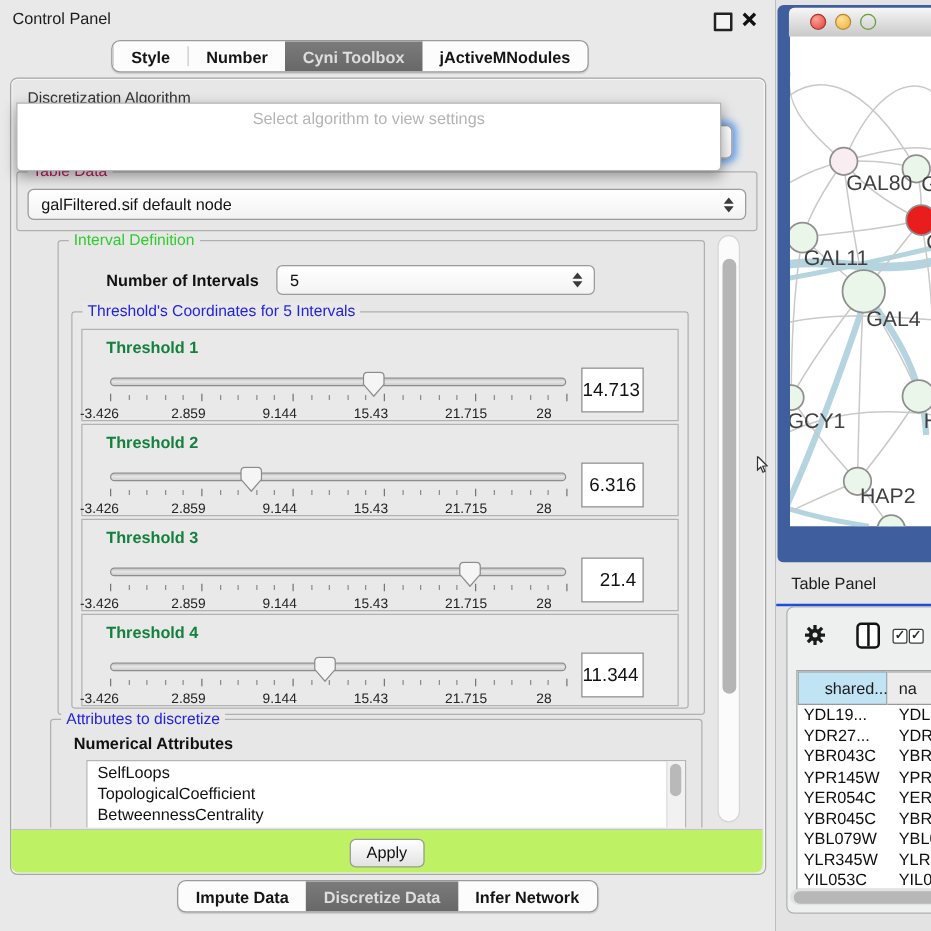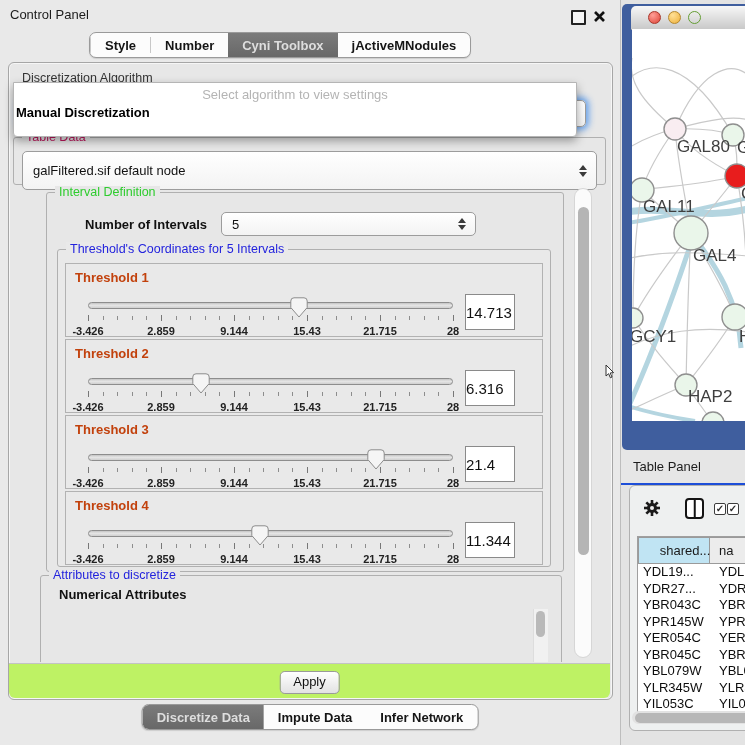--- a/index.html
+++ b/index.html
@@ -61,35 +61,35 @@
   
   .viewport{position:absolute;left:13px;top:186px;width:592px;height:476px;overflow:hidden;}
   .vtrack{position:absolute;left:561px;top:2px;width:18px;height:470px;
           background:#fbfbfb;border:1px solid #d6d6d6;border-radius:9px;box-sizing:border-box;}
   .vthumb{position:absolute;left:565px;top:21px;width:11px;height:348px;
           background:#b5b5b5;border-radius:6px;}
 
   
   .threshold-box{position:relative;width:478px;height:74px;border:1px solid #b2b2b2;
                  background:#e9e9e9;margin-bottom:2px;box-sizing:border-box;}
-  .t-label{position:absolute;left:9px;top:6px;font-size:13px;font-weight:bold;color:#c2410c;}
+  .t-label{position:absolute;left:19px;top:6px;font-size:13px;font-weight:bold;color:#15803d;}
   .slider-wrap{position:absolute;left:22px;top:38px;width:365px;height:30px;}
   .track{position:absolute;left:0;top:0;width:365px;height:7px;border:1px solid #8d8d8d;
          border-radius:5px;background:linear-gradient(#c3c3c3,#e6e6e6 45%,#cfcfcf);
          box-sizing:border-box;}
   .handle{position:absolute;top:-5px;width:18px;height:21px;}
   .ticks{position:absolute;left:0;top:13px;width:365px;height:7px;}
   .ticks i{position:absolute;top:1px;width:1px;height:4px;background:#8d8d8d;}
   .ticks i.major{top:0;height:6px;background:#777;}
   .tick-labels{position:absolute;left:0;top:23px;width:365px;height:12px;}
-  .tick-labels span{position:absolute;top:0;width:48px;margin-left:-24px;text-align:center;
-                    font-size:11px;font-weight:bold;color:#222;}
+  .tick-labels span{position:absolute;top:0;width:48px;margin-left:-24px;text-align:left;
+                    font-size:11px;font-weight:normal;color:#222;}
   .t-value{position:absolute;left:399px;top:30px;width:50px;height:36px;background:#fff;
            border:1px solid #8a8a8a;font-size:15px;color:#111;text-align:right;
-           line-height:36px;padding-right:19px;box-sizing:border-box;}
+           line-height:36px;padding-right:5px;box-sizing:border-box;}
 
   
   .attr-list{position:absolute;left:28px;top:32px;width:480px;height:58px;background:#fff;
              border:1px solid #b5b5b5;box-sizing:border-box;overflow:hidden;}
   .attr-list div{font-size:13px;color:#111;padding-left:8px;line-height:17px;}
   .attr-sb{position:absolute;right:1px;top:1px;width:14px;height:56px;background:#f1f1f1;
            border-left:1px solid #ddd;}
   .attr-sb i{position:absolute;left:2px;top:2px;width:9px;height:26px;background:#b9b9b9;border-radius:5px;}
 
   
@@ -179,26 +179,25 @@
   <div style="position:absolute;left:22px;top:71px;font-size:12.5px;color:#333;z-index:5;">Discretization Algorithm</div>
   <div class="combo focus-combo" style="left:20px;top:100px;width:566px;height:27px;z-index:6;">
     <span class="spinner">
         <i class="up"></i>
         <i class="dn"></i>
       </span>
   </div>
 
   <div class="popup">
     <div class="popup-placeholder">Select algorithm to view settings</div>
-    <div class="popup-item bold">Manual Discretization</div>
   </div>
 
   <div class="group" style="left:13px;top:137px;width:591px;height:46px;">
     <span class="group-title">Table Data</span>
-    <div class="combo" style="left:8px;top:13px;width:575px;height:39px;">
+    <div class="combo" style="left:8px;top:13px;width:575px;height:25px;">
       <span>galFiltered.sif default node</span>
       <span class="spinner">
           <i class="up"></i>
           <i class="dn"></i>
         </span>
     </div>
   </div>
 
   <div class="viewport">
 
@@ -411,39 +410,44 @@
     </div>
     <div class="t-value">11.344</div>
   </div>
 </div>
       </div>
     </div>
 
     <div class="group" style="left:27px;top:389px;width:520px;height:92px;">
       <span class="group-title blue">Attributes to discretize</span>
       <div style="position:absolute;left:18px;top:11px;font-size:13px;font-weight:bold;color:#111;">Numerical Attributes</div>
+      <div class="attr-list" id="attr-list">
+          <div>SelfLoops</div>
+          <div>TopologicalCoefficient</div>
+          <div>BetweennessCentrality</div>
+        </div>
       <div class="attr-sb" style="right:13px;top:33px;">
           <i></i>
         </div>
     </div>
 
     <div class="vtrack"></div>
     <div class="vthumb"></div>
   </div>
 
   <div class="apply-strip">
     <div class="apply-btn">Apply</div>
   </div>
 
   <div class="tabbar" style="left:50%;transform:translateX(-50%);top:704px;">
+    <div class="tab">
+      <span>Impute Data</span>
+      </div>
     <div class="tab selected">
       <span>Discretize Data</span>
-      </div>
-    <div class="tab">
-      <span>Impute Data</span>
       </div>
     <div class="tab">
       <span>Infer Network</span>
       </div>
   </div>
 </div>
 
 <div class="right-area">
 
   <div class="net-window">

